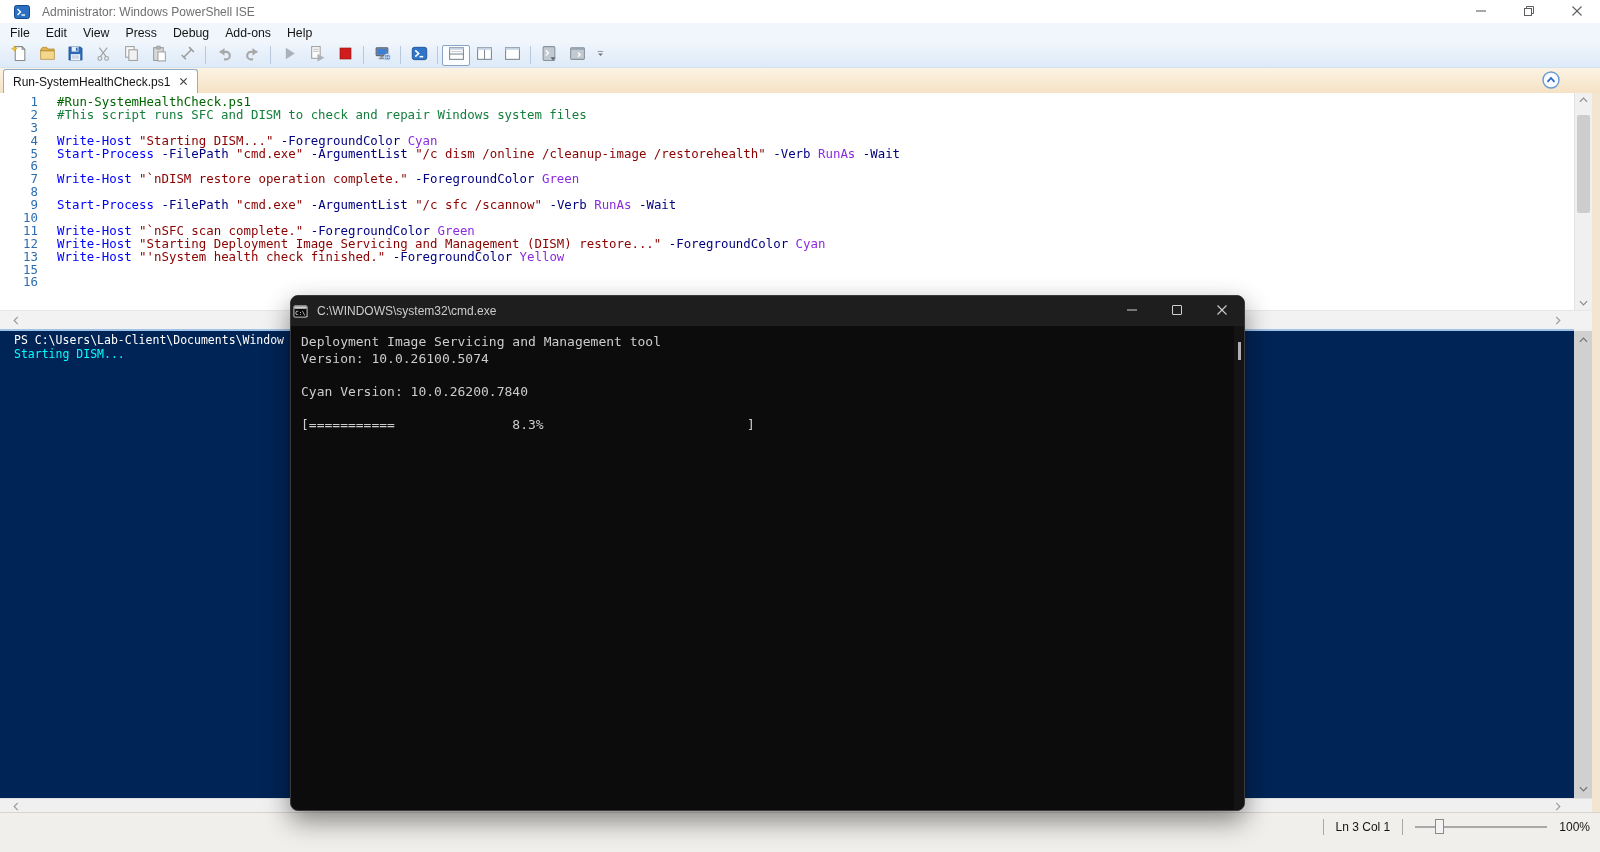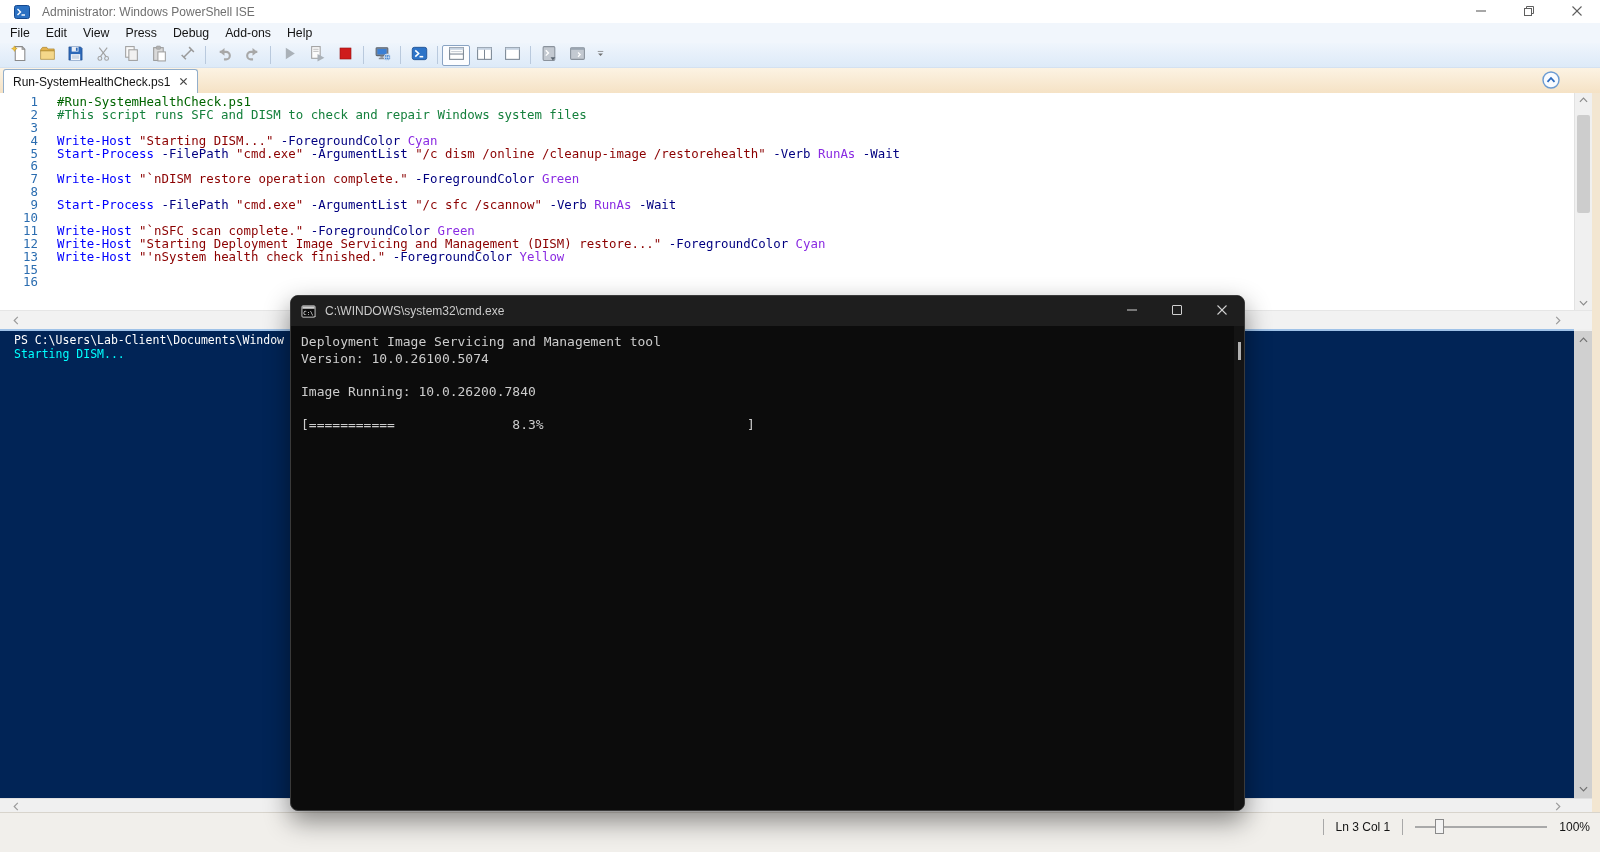--- a/index.html
+++ b/index.html
@@ -77,21 +77,21 @@
   .status-sep{width:1px;height:16px;background:#a8a8a8;}
   .status-pos{white-space:pre;}
   .zoom-slider{width:132px;height:16px;position:relative;}
   .zoom-track{position:absolute;left:0;right:0;top:7px;height:2px;background:#a9a9a9;}
   .zoom-thumb{position:absolute;left:20px;top:0;width:9px;height:15px;background:#f3f3f3;border:1px solid #8a8a8a;box-sizing:border-box;}
 
   
   .cmdwin{position:absolute;left:290px;top:295px;width:955px;height:516px;background:#0c0c0c;
     border-radius:8px;border:1px solid #3a3a3a;box-shadow:0 10px 26px rgba(0,0,0,0.45);
     overflow:hidden;z-index:5;box-sizing:border-box;}
-  .cmd-titlebar{height:30px;background:#1e1e1e;display:flex;align-items:center;padding-left:10px;color:#cccccc;font-size:12px;}
+  .cmd-titlebar{height:30px;background:#1e1e1e;display:flex;align-items:center;padding-left:2px;color:#cccccc;font-size:12px;}
   .cmd-icon{width:15px;height:15px;margin-right:9px;flex:none;}
   .cmd-title-text{white-space:nowrap;}
   .cmd-controls{margin-left:auto;display:flex;height:30px;}
   .cmd-ctrl{width:45px;height:30px;display:flex;align-items:center;justify-content:center;}
   .cmd-body{padding:8px 14px 0 10px;font-family:"DejaVu Sans Mono","Liberation Mono",monospace;
     font-size:13px;line-height:16.5px;color:#cccccc;}
   .cmd-line{white-space:pre;}
   .cmd-vtrack{position:absolute;right:0;top:30px;bottom:0;width:10px;background:#141414;}
   .cmd-vthumb{position:absolute;right:3px;top:16px;width:3px;height:18px;background:#b0b0b0;}
 </style>
@@ -408,21 +408,21 @@
               <line x1="1.5" y1="1.5" x2="10.5" y2="10.5" stroke="#cfcfcf" stroke-width="1.1"></line>
               <line x1="10.5" y1="1.5" x2="1.5" y2="10.5" stroke="#cfcfcf" stroke-width="1.1"></line>
             </svg></span>
         </span>
       </span>
   </div>
   <div class="cmd-body" id="cmd-body">
       <div class="cmd-line">Deployment Image Servicing and Management tool</div>
       <div class="cmd-line">Version: 10.0.26100.5074</div>
       <div class="cmd-line"> </div>
-      <div class="cmd-line">Image Running: 10.0.26200.7840</div>
+      <div class="cmd-line">Cyan Version: 10.0.26200.7840</div>
       <div class="cmd-line"> </div>
       <div class="cmd-line">[===========               8.3%                          ]</div>
     </div>
   <div class="cmd-vtrack">
     <span class="cmd-vthumb"></span>
   </div>
 </div>
 
 <div class="statusbar">
   <span class="status-right">

